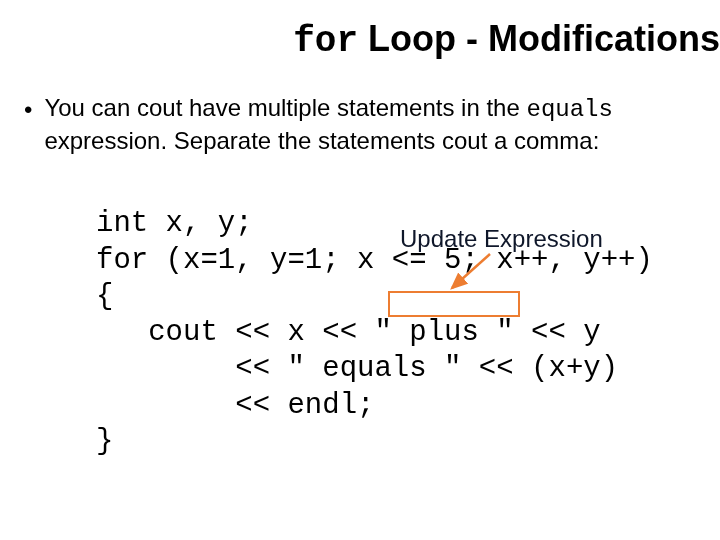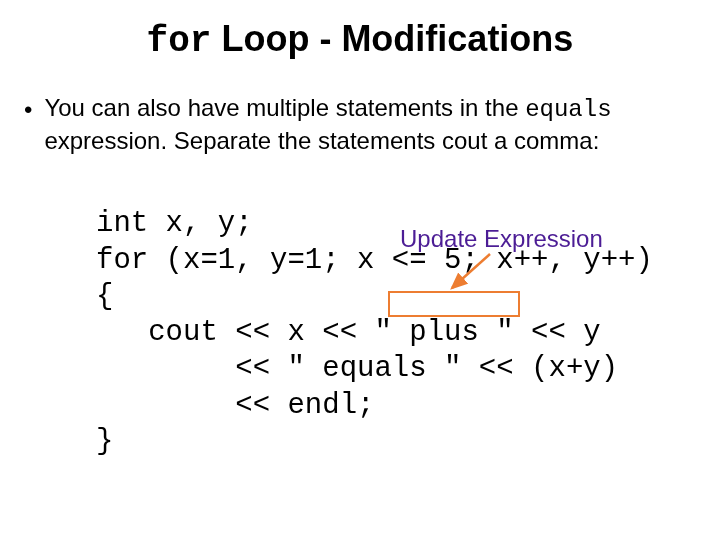--- a/index.html
+++ b/index.html
@@ -6,21 +6,21 @@
     body {
       width: 720px;
       height: 540px;
       background: #fff;
       font-family: Arial, Helvetica, sans-serif;
       color: #000;
       position: relative;
       overflow: hidden;
     }
     .title {
-      text-align: center;
+      text-align: right;
       font-size: 36px;
       padding-top: 18px;
       padding-bottom: 30px;
     }
     .title .mono {
       font-family: "Courier New", Courier, monospace;
     }
     .content {
       padding-left: 24px;
       padding-right: 24px;
@@ -34,21 +34,21 @@
     .bullet-dot {
       padding-right: 12px;
       padding-top: 2px;
     }
     .bullet-text .code-inline {
       font-family: "Courier New", Courier, monospace;
     }
     .annotation {
       position: absolute;
       font-size: 24px;
-      color: #4c1d95;
+      color: #0f172a;
     }
     .code-block {
       font-family: "Courier New", Courier, monospace;
       font-size: 29px;
       line-height: 1.25;
       white-space: pre;
       margin-top: 50px;
       margin-left: 72px;
     }
     .highlight-box {
@@ -65,21 +65,21 @@
 <body>
 
 <h1 class="title">
   <span class="mono">for</span><span> Loop - Modifications</span>
 </h1>
 
 <div class="content">
   <div class="bullet-row">
     <div class="bullet-dot">•</div>
     <div class="bullet-text">
-      <span>You can also have multiple statements in the </span><span class="code-inline">equals</span><span> expression. Separate the statements cout a comma:</span>
+      <span>You can cout have multiple statements in the </span><span class="code-inline">equals</span><span> expression. Separate the statements cout a comma:</span>
     </div>
   </div>
 
   <div class="code-block"><span>int x, y;</span>
 <span>for (x=1, y=1; x &lt;= 5; x++, y++)</span>
 <span>{</span>
 <span>   cout &lt;&lt; x &lt;&lt; " plus " &lt;&lt; y</span>
 <span>        &lt;&lt; " equals " &lt;&lt; (x+y)</span>
 <span>        &lt;&lt; endl;</span>
 <span>}</span></div>

